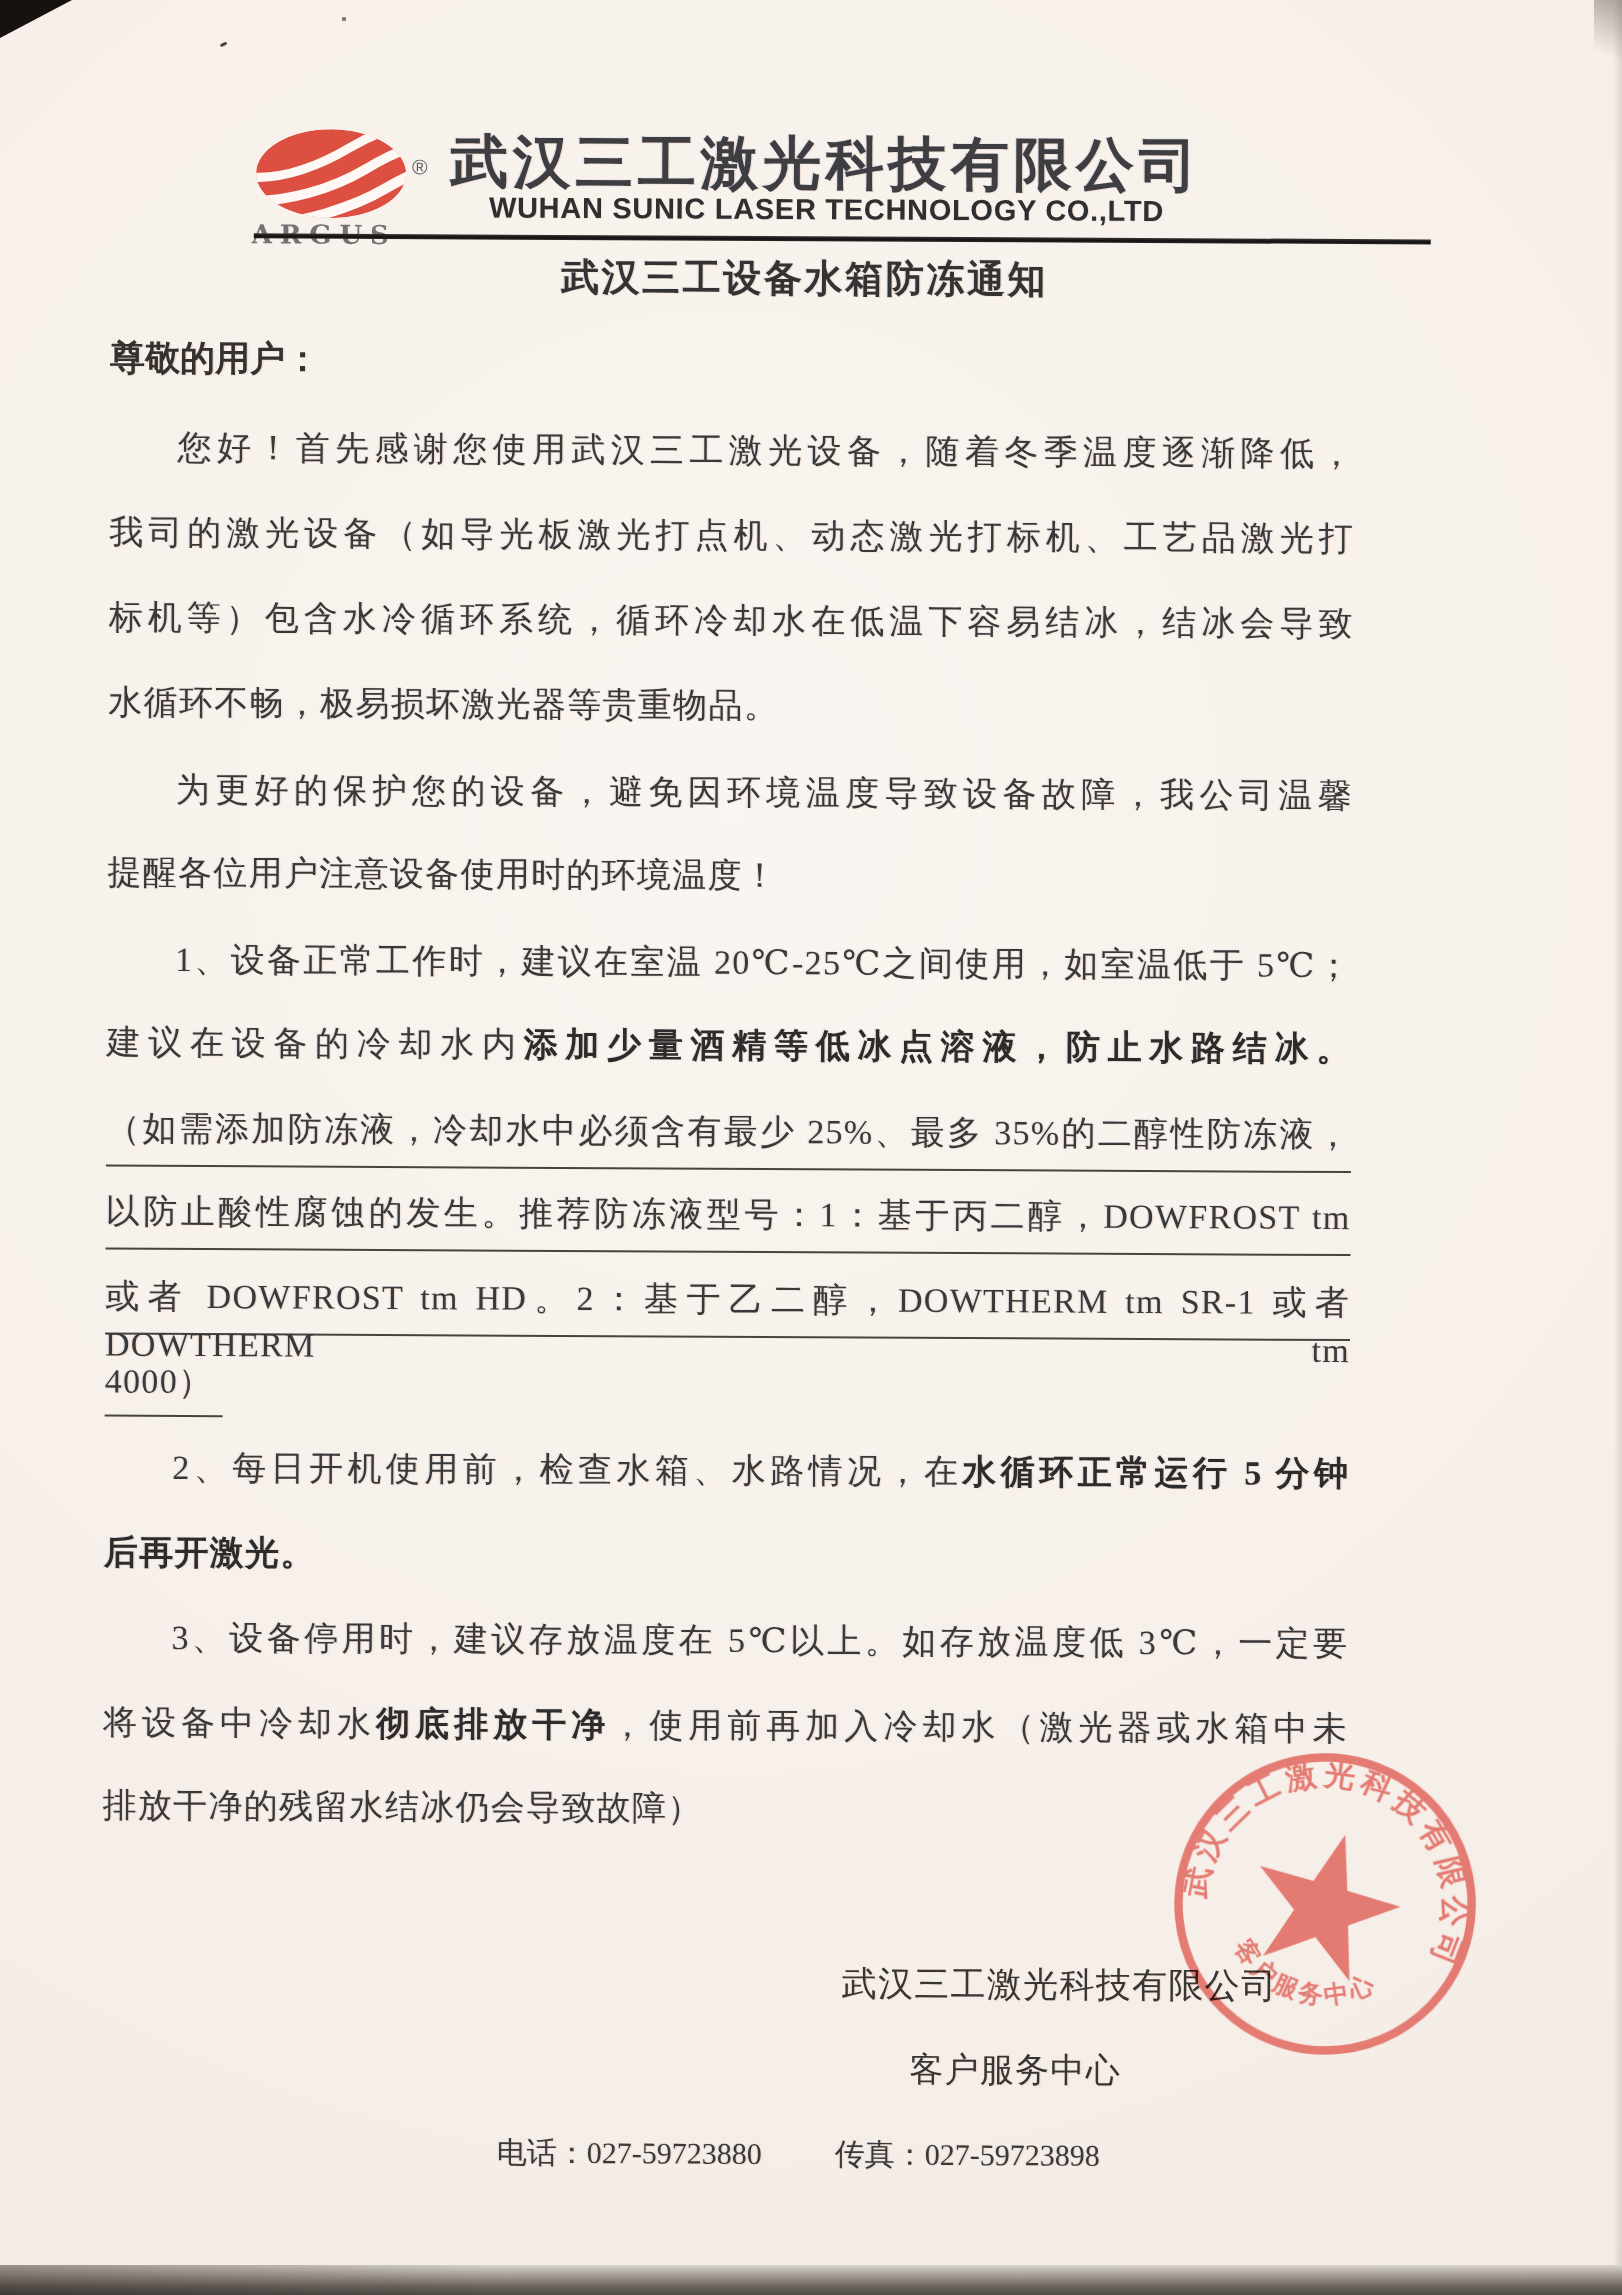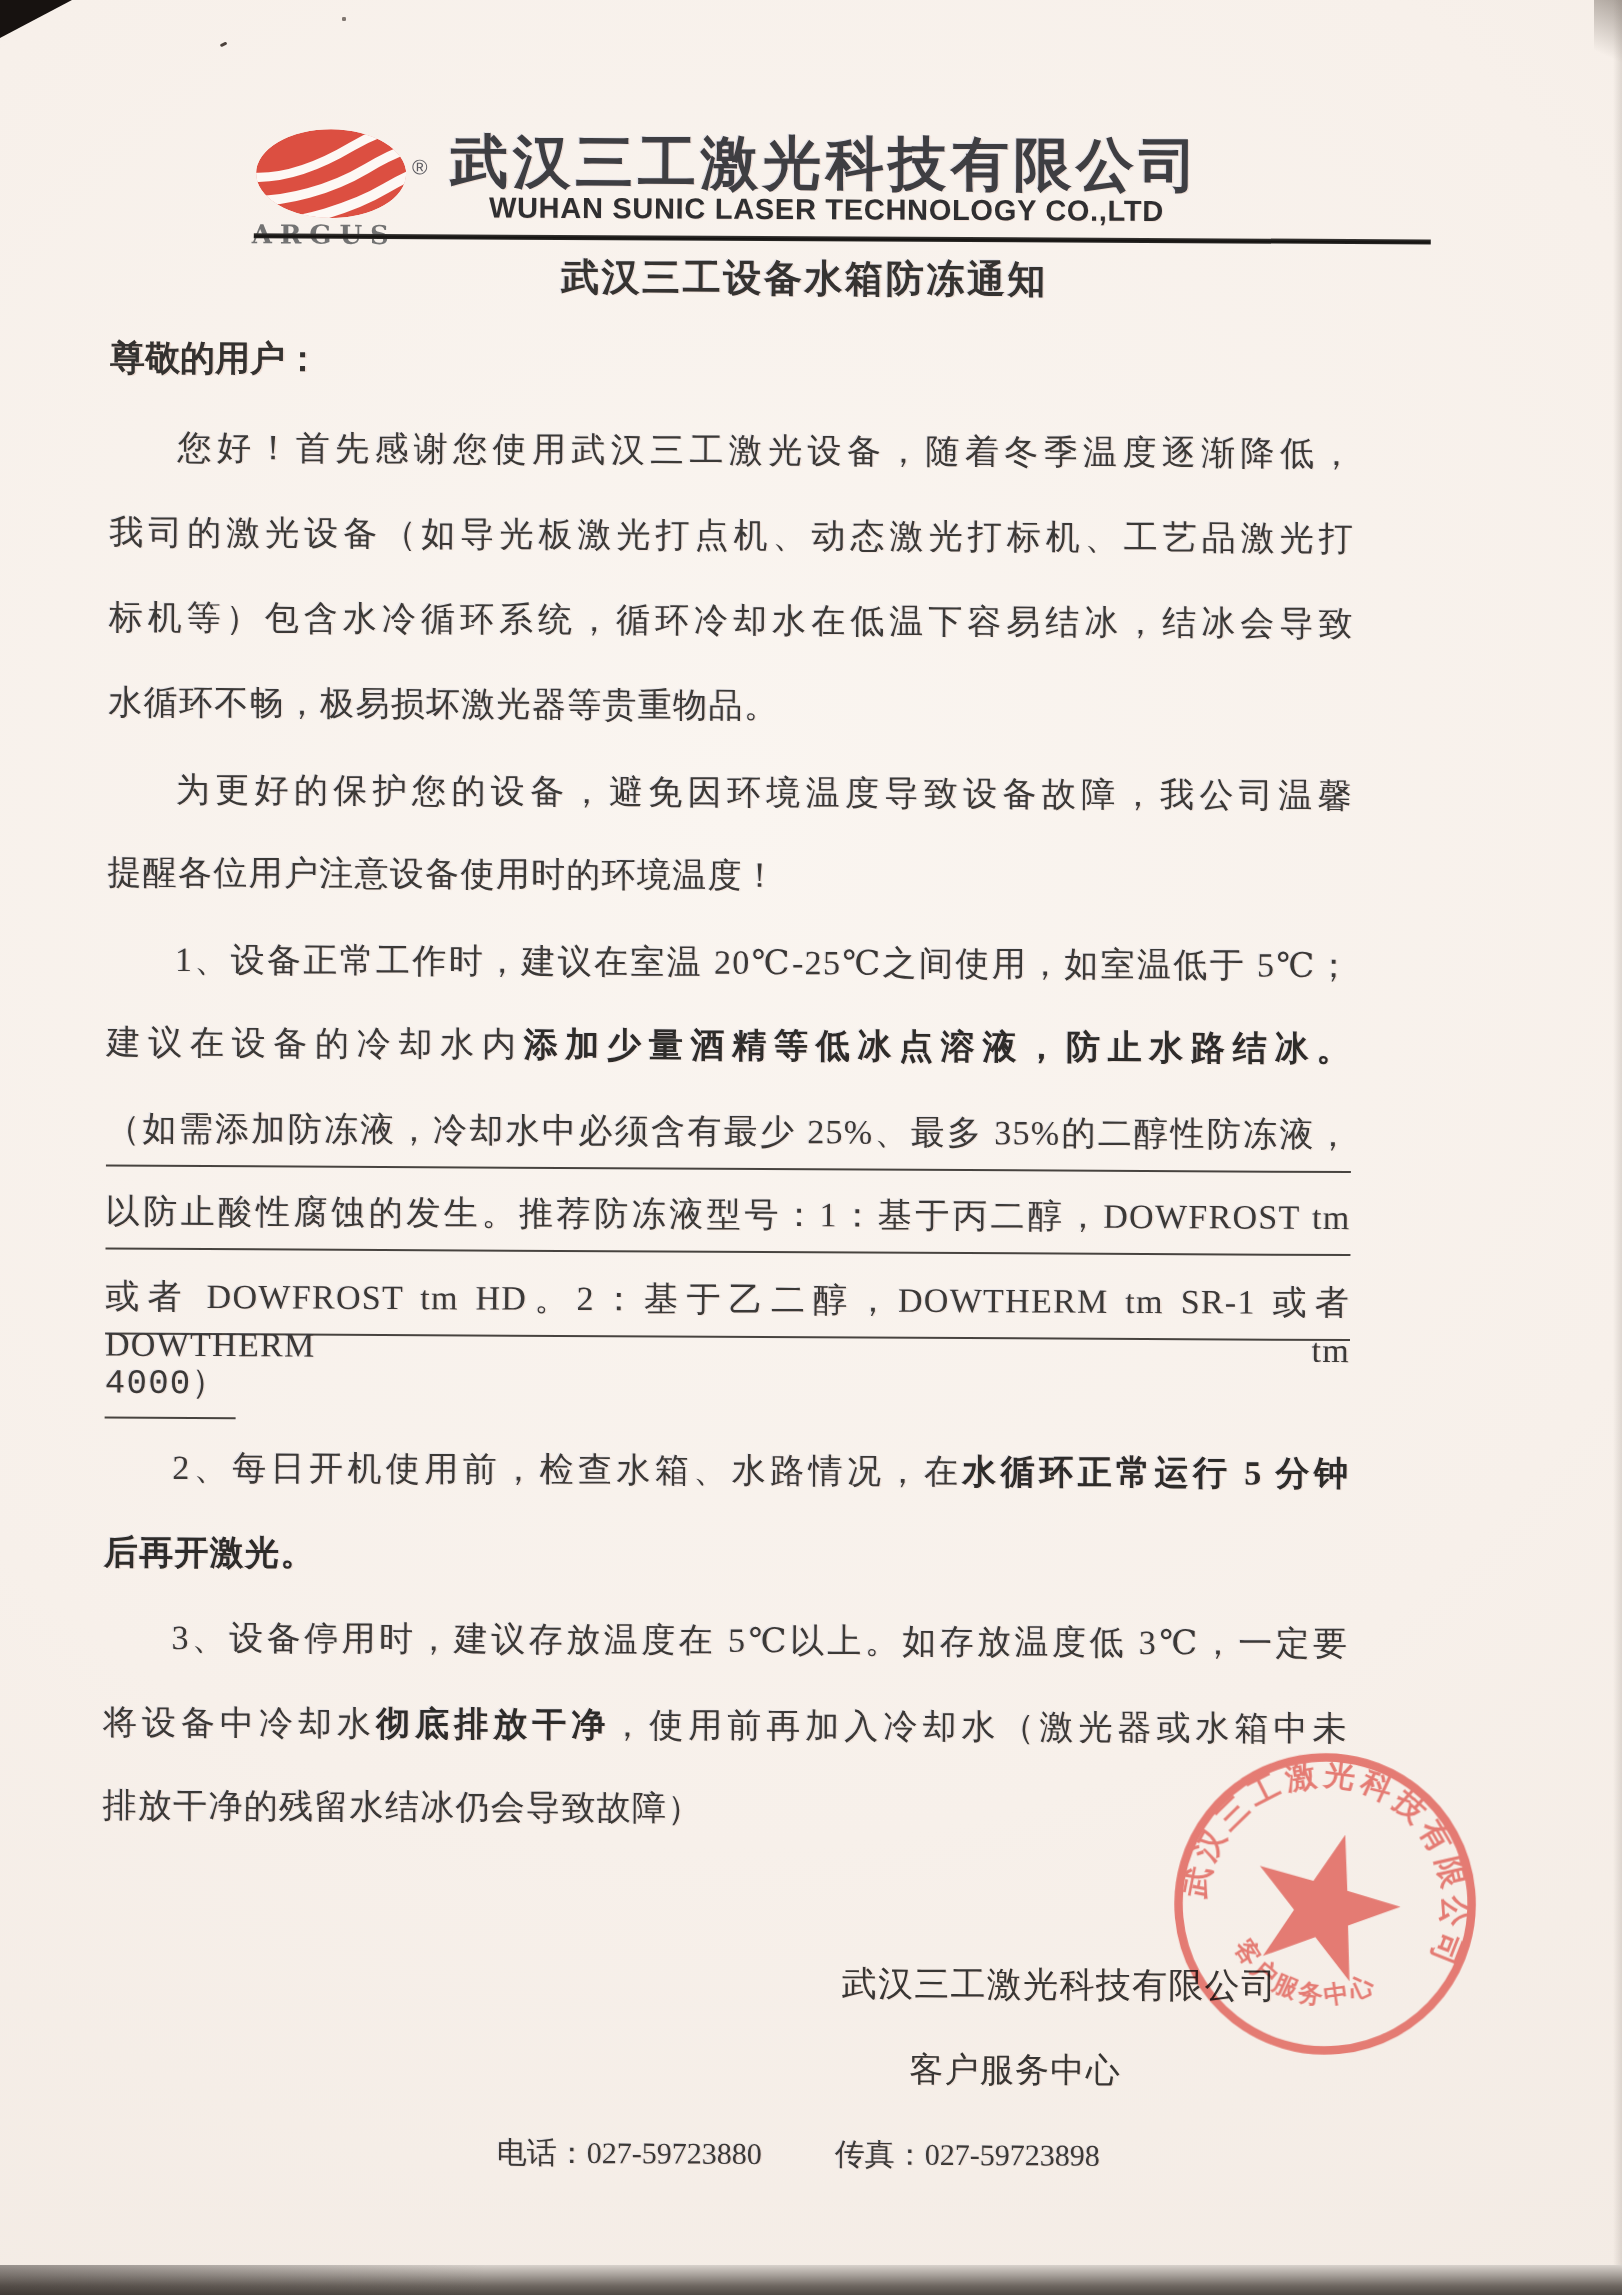--- a/index.html
+++ b/index.html
@@ -99,21 +99,21 @@
   <div class="ln just" style="top:509px">我司的激光设备（如导光板激光打点机、动态激光打标机、工艺品激光打</div>
   <div class="ln just" style="top:594px">标机等）包含水冷循环系统，循环冷却水在低温下容易结冰，结冰会导致</div>
   <div class="ln" style="top:679px">水循环不畅，极易损坏激光器等贵重物品。</div>
   <div class="ln just ind" style="top:766px">为更好的保护您的设备，避免因环境温度导致设备故障，我公司温馨</div>
   <div class="ln" style="top:849px">提醒各位用户注意设备使用时的环境温度！</div>
   <div class="ln just ind" style="top:936px">1、设备正常工作时，建议在室温 20℃-25℃之间使用，如室温低于 5℃；</div>
   <div class="ln just" style="top:1019px"><span>建议在设备的冷却水内</span><b>添加少量酒精等低冰点溶液，防止水路结冰。</b></div>
   <div class="ln just ul" style="top:1105px">（如需添加防冻液，冷却水中必须含有最少 25%、最多 35%的二醇性防冻液，</div>
   <div class="ln just ul" style="top:1188px">以防止酸性腐蚀的发生。推荐防冻液型号：1：基于丙二醇，DOWFROST tm</div>
   <div class="ln just ul" style="top:1273px">或者 DOWFROST tm HD。2：基于乙二醇，DOWTHERM tm SR-1 或者 DOWTHERM tm</div>
-  <div class="ln" style="top:1358px"><span style="display:inline-block;border-bottom:2.6px solid #47433f;padding:0 9.2px 9.2px 0;font-family:Liberation Mono, monospace;">4000）</span></div>
+  <div class="ln" style="top:1358px"><span style="display:inline-block;border-bottom:2.6px solid #47433f;padding:0 9.2px 9.2px 0;">4000）</span></div>
   <div class="ln just ind" style="top:1444px"><span>2、每日开机使用前，检查水箱、水路情况，在</span><b>水循环正常运行 5 分钟</b></div>
   <div class="ln" style="top:1529px"><b>后再开激光。</b></div>
   <div class="ln just ind" style="top:1614px">3、设备停用时，建议存放温度在 5℃以上。如存放温度低 3℃，一定要</div>
   <div class="ln just" style="top:1699px"><span>将设备中冷却水</span><b>彻底排放干净</b><span>，使用前再加入冷却水（激光器或水箱中未</span></div>
   <div class="ln" style="top:1782px">排放干净的残留水结冰仍会导致故障）</div>
 
   <div class="sig-company">武汉三工激光科技有限公司</div>
   <div class="sig-dept">客户服务中心</div>
 
   <svg class="stamp" width="314" height="314" viewBox="0 0 480 480">

